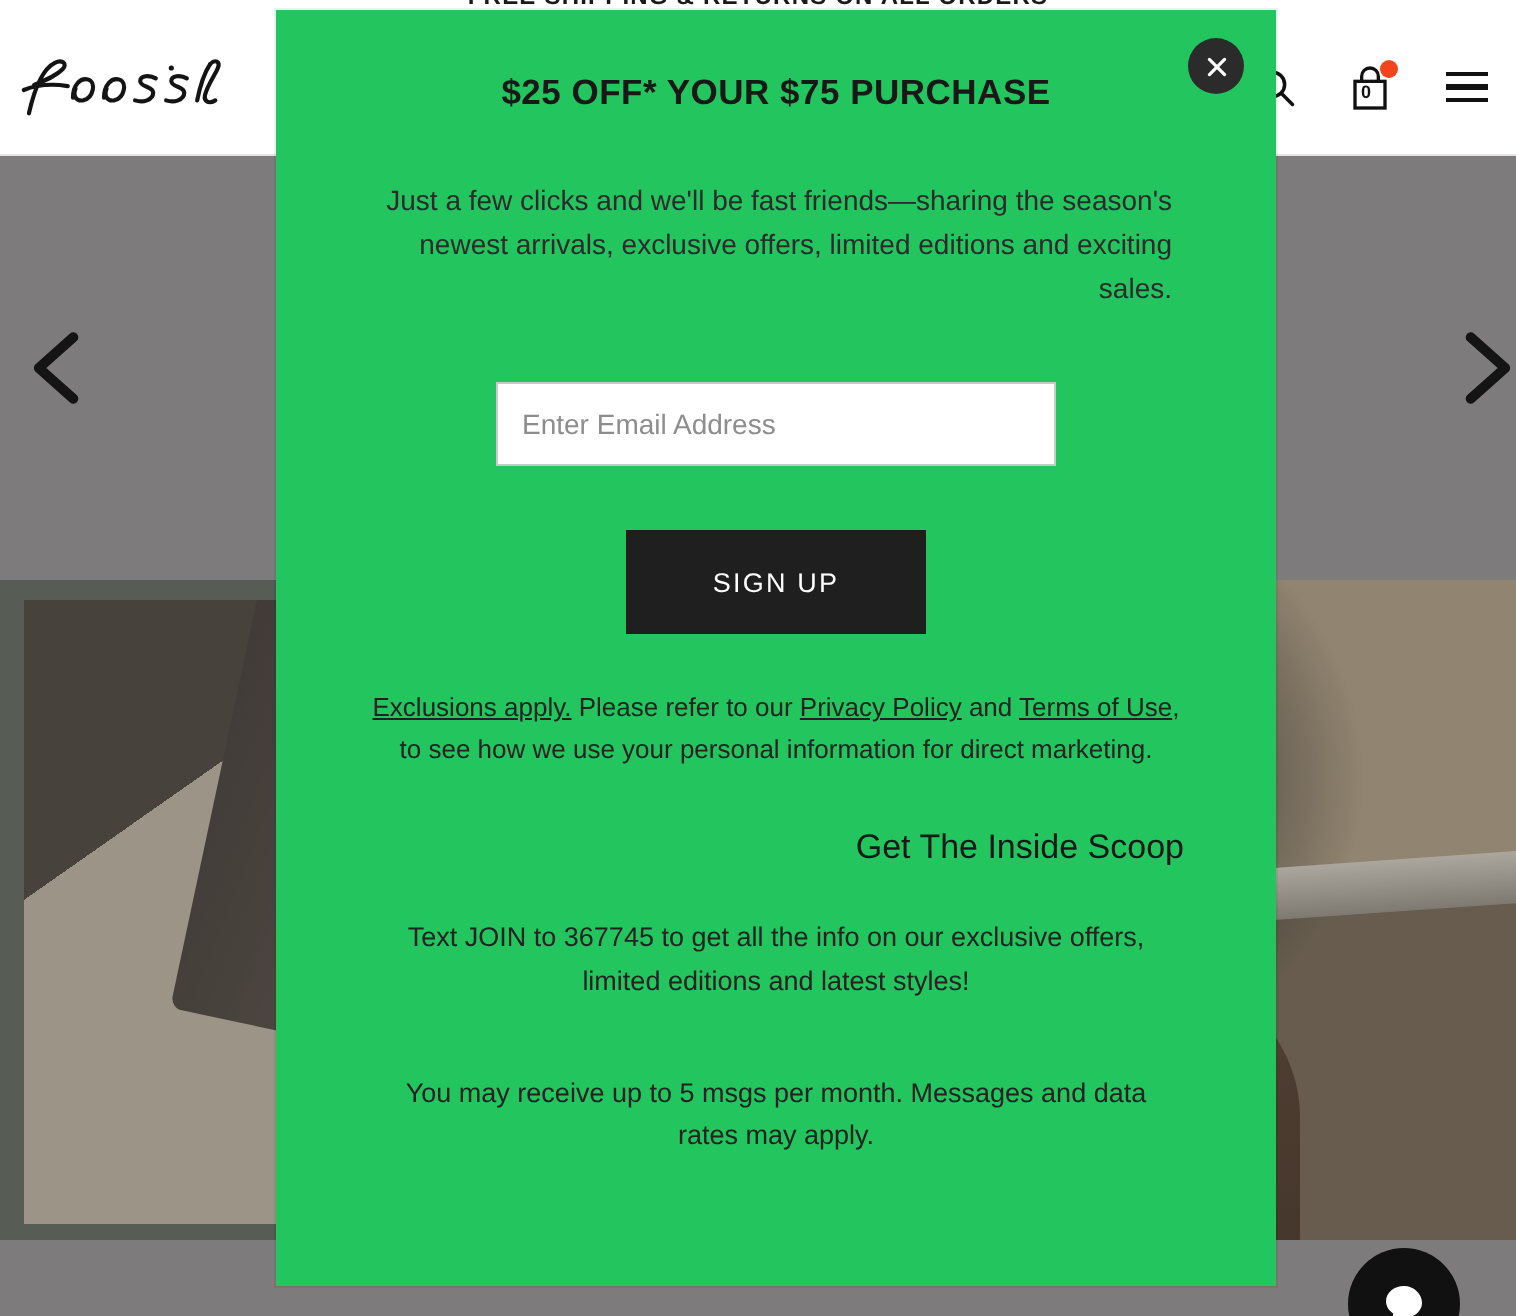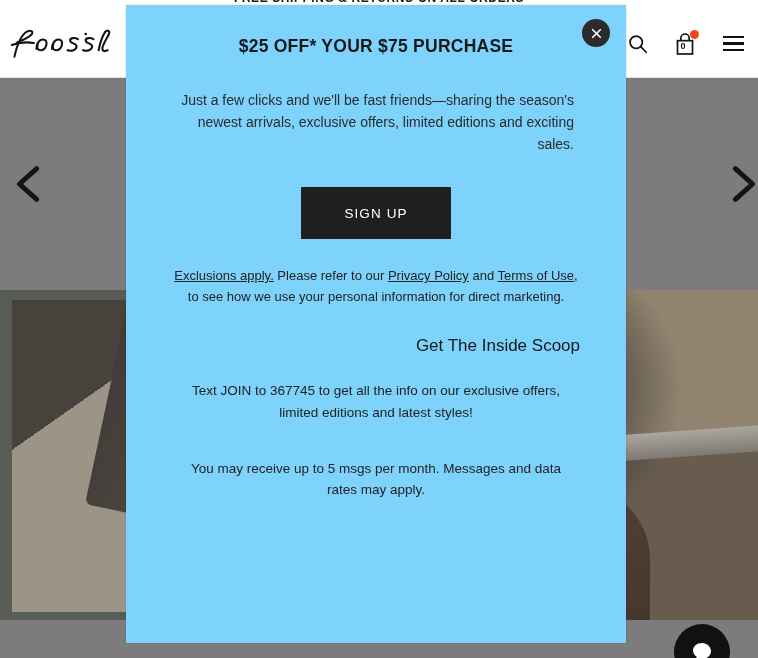--- a/index.html
+++ b/index.html
@@ -135,22 +135,22 @@
   }
 
   .chat-bubble {
     position: absolute; right: 28px; bottom: -22px; width: 56px; height: 56px;
     border-radius: 50%; background: #111111;
     display: flex; align-items: center; justify-content: center;
   }
 
   
   #modal {
-    position: absolute; left: 126px; top: 5px; width: 500px; height: 638px;
-    background: #7dd3fc; z-index: 40;
+    position: absolute; left: 138px; top: 5px; width: 500px; height: 638px;
+    background: #22c55e; z-index: 40;
     box-shadow: 0 0 0 1px rgba(0,0,0,.06);
   }
 
   .close-btn {
     position: absolute; right: 16px; top: 14px;
     width: 28px; height: 28px; border-radius: 50%;
     background: #2b2b2b; border: none; cursor: pointer;
     display: flex; align-items: center; justify-content: center;
   }
 
@@ -313,20 +313,21 @@
     </button>
 
     <div class="modal-inner">
 
       <div class="headline">
         <div>$25 OFF* YOUR $75 PURCHASE</div>
       </div>
 
       <p class="blurb">Just a few clicks and we'll be fast friends—sharing the season's newest arrivals, exclusive offers, limited editions and exciting sales.</p>
 
+      <input class="email-input" type="email" placeholder="Enter Email Address" style="">
 
       <div>
         <button class="signup-btn">SIGN UP</button>
       </div>
 
       <p class="legal">
         <a href="#">Exclusions apply.</a><span> Please refer to our </span><a href="#">Privacy Policy</a><span> and </span><a href="#">Terms of Use</a><span>, to see how we use your personal information for direct marketing.</span>
       </p>
 
       <h2 class="scoop-title">Get The Inside Scoop</h2>

